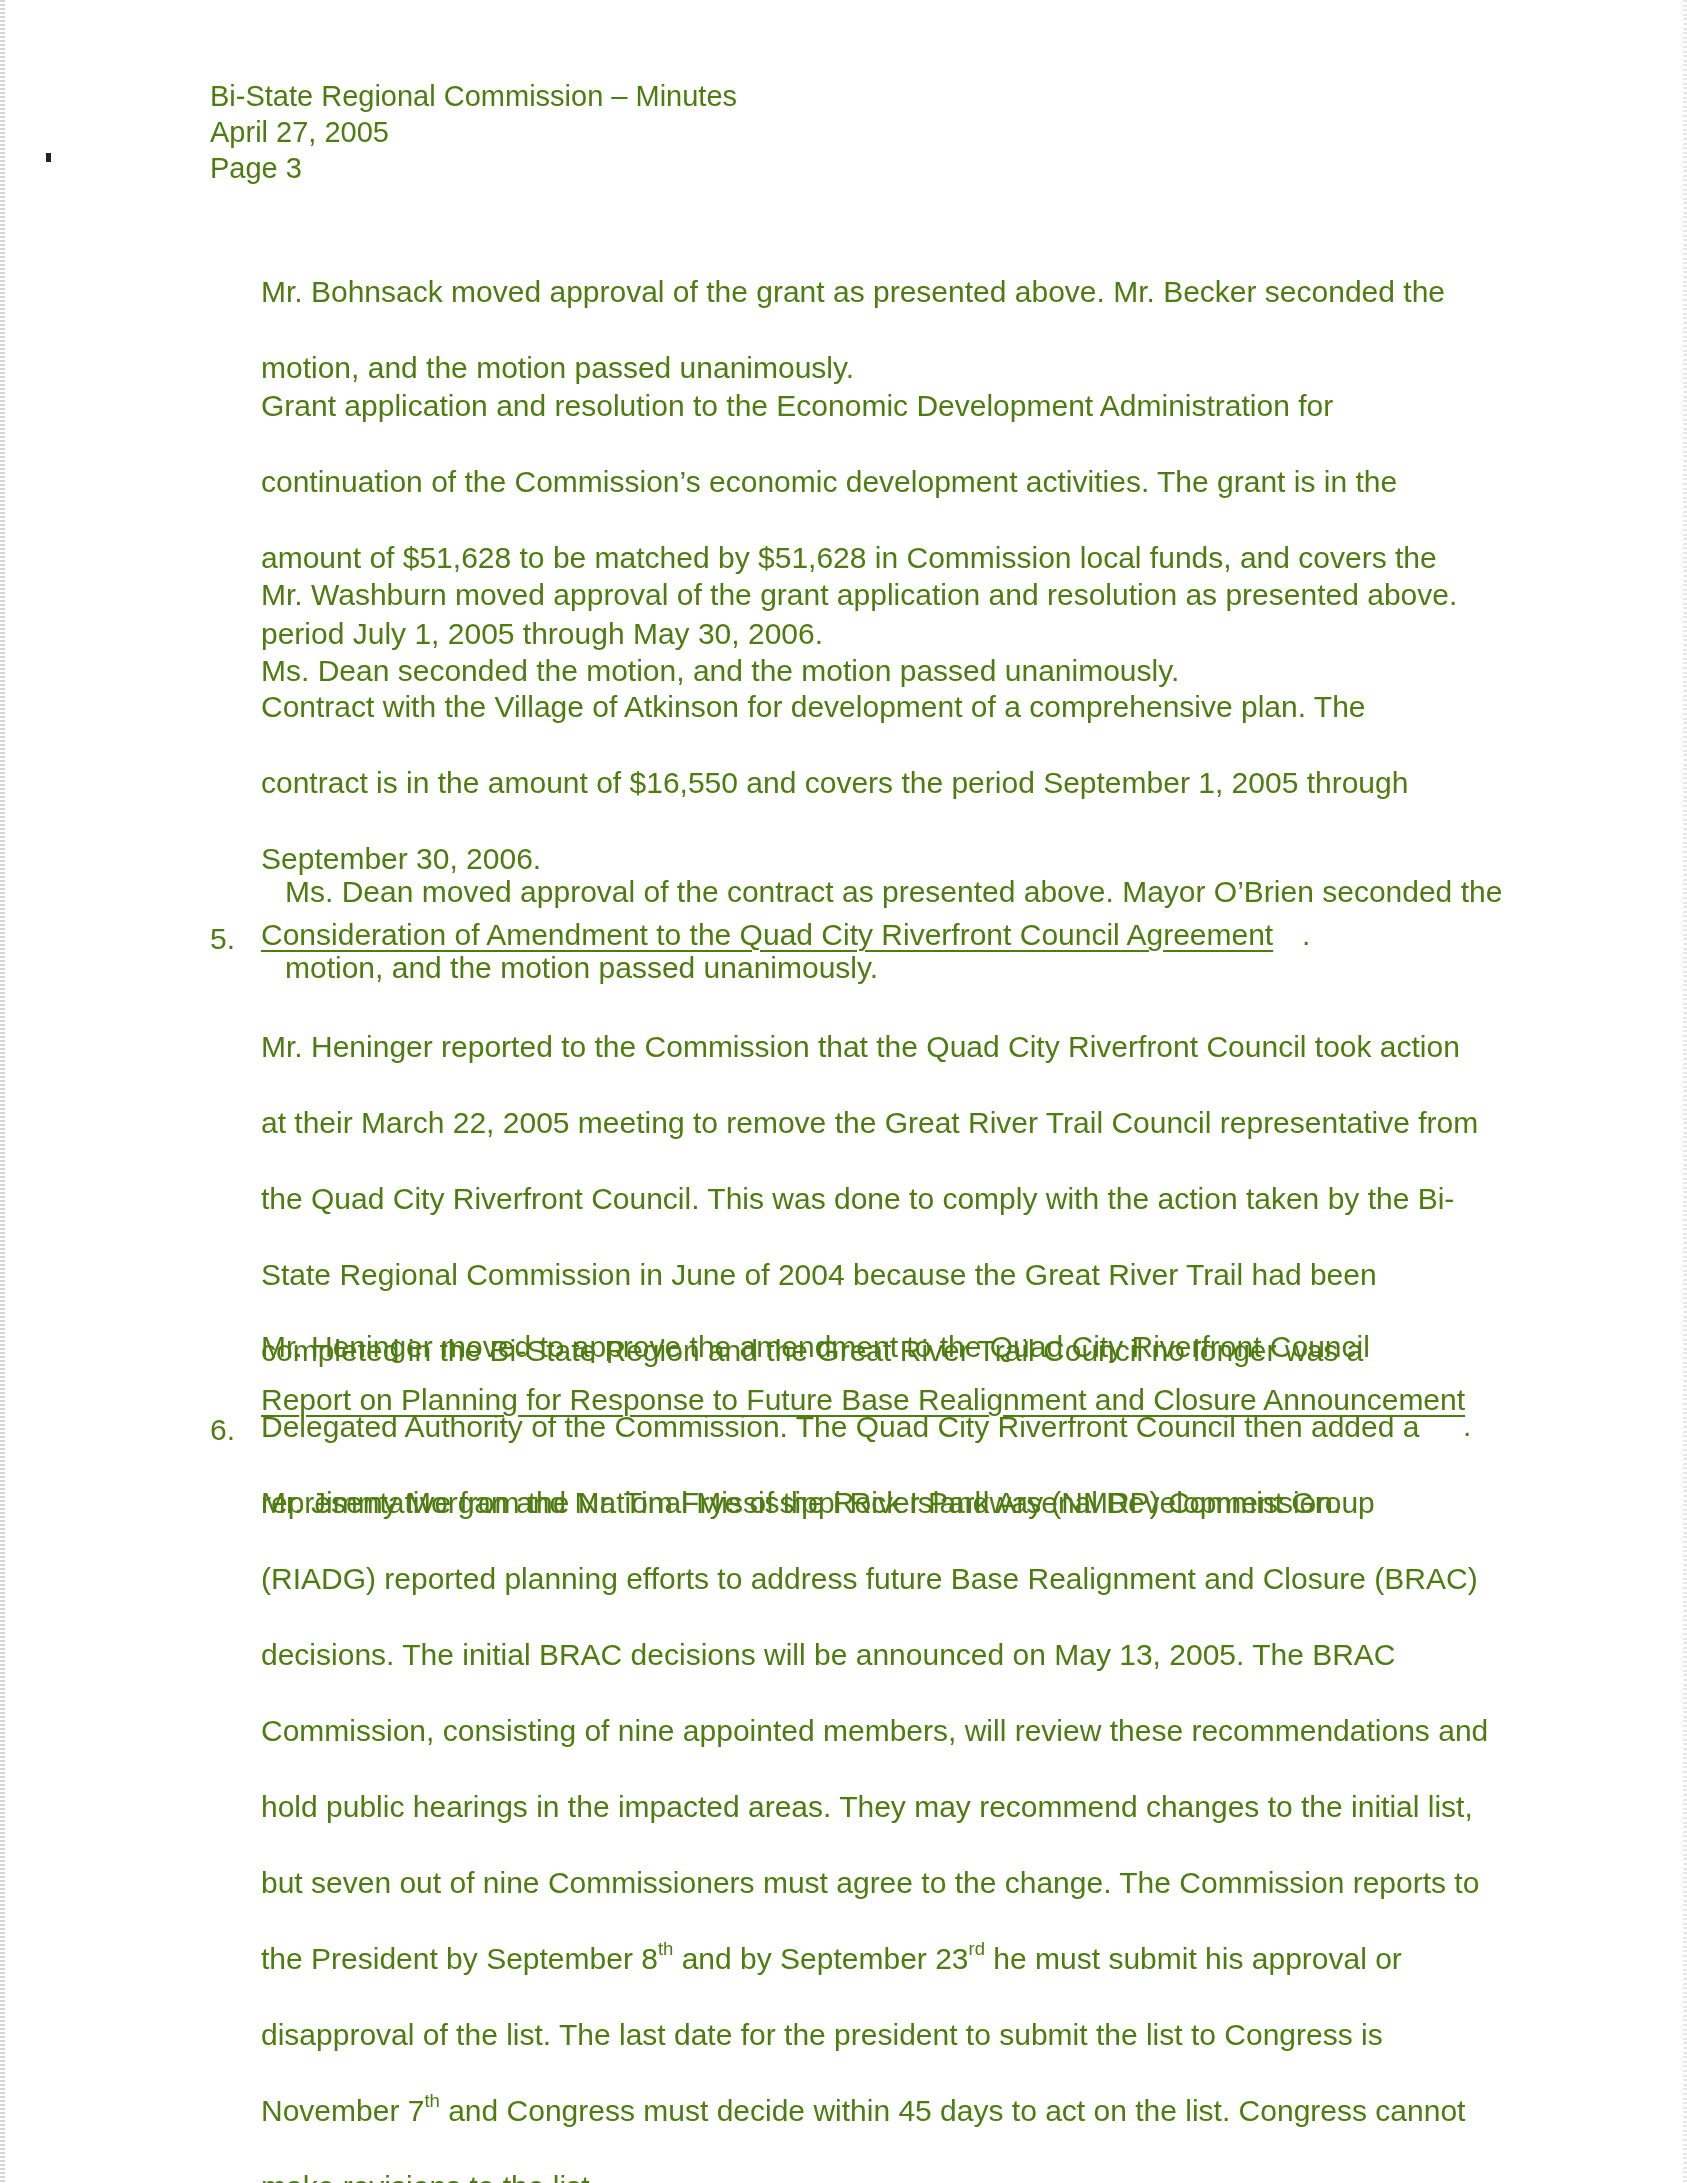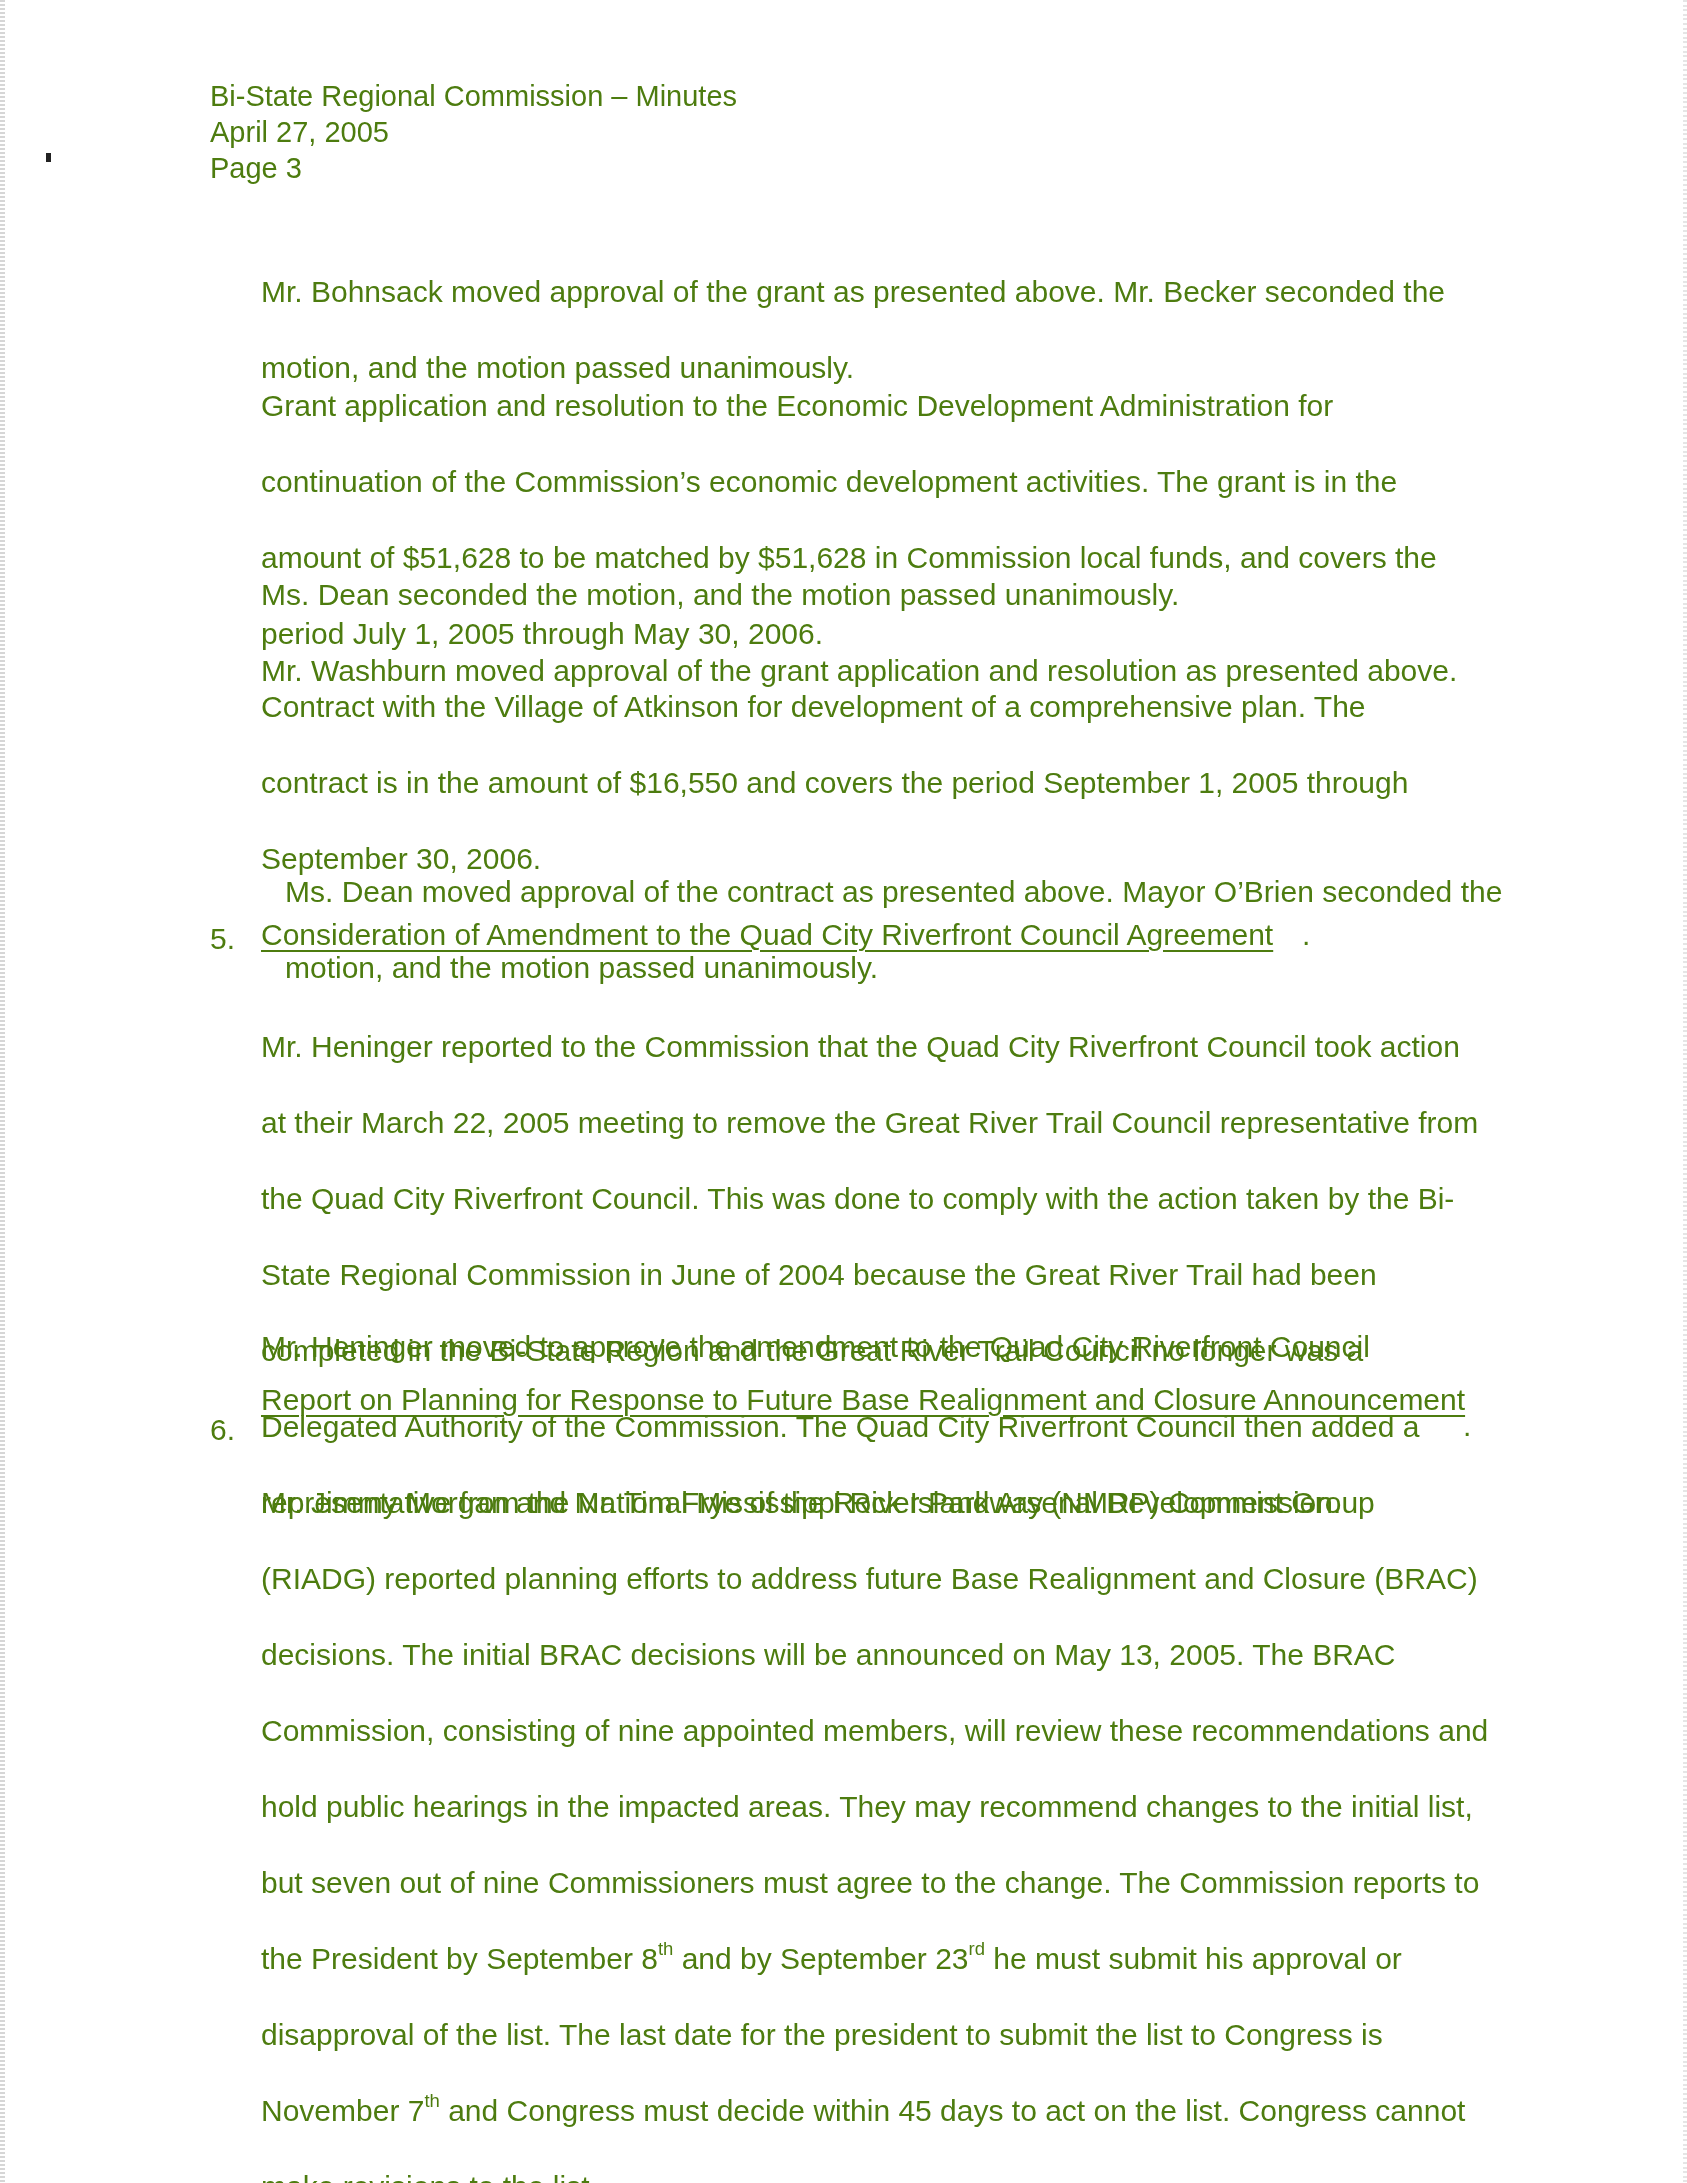--- a/index.html
+++ b/index.html
@@ -37,22 +37,22 @@
   </div>
 
   <div class="para" style="top:349px;">
     <span class="line">Grant application and resolution to the Economic Development Administration for</span>
     <span class="line">continuation of the Commission’s economic development activities.  The grant is in the</span>
     <span class="line">amount of $51,628 to be matched by $51,628 in Commission local funds, and covers the</span>
     <span class="line">period July 1, 2005 through May 30, 2006.</span>
   </div>
 
   <div class="para" style="top:538px;">
+    <span class="line">Mr. Washburn moved approval of the grant application and resolution as presented above.</span>
     <span class="line">Ms. Dean seconded the motion, and the motion passed unanimously.</span>
-    <span class="line">Mr. Washburn moved approval of the grant application and resolution as presented above.</span>
   </div>
 
   <div class="para" style="top:650px;">
     <span class="line">Contract with the Village of Atkinson for development of a comprehensive plan.  The</span>
     <span class="line">contract is in the amount of $16,550 and covers the period September 1, 2005 through</span>
     <span class="line">September 30, 2006.</span>
   </div>
 
   <div class="para" style="top:835px;margin-left:24px;">
     <span class="line">Ms. Dean moved approval of the contract as presented above.  Mayor O’Brien seconded the</span>

